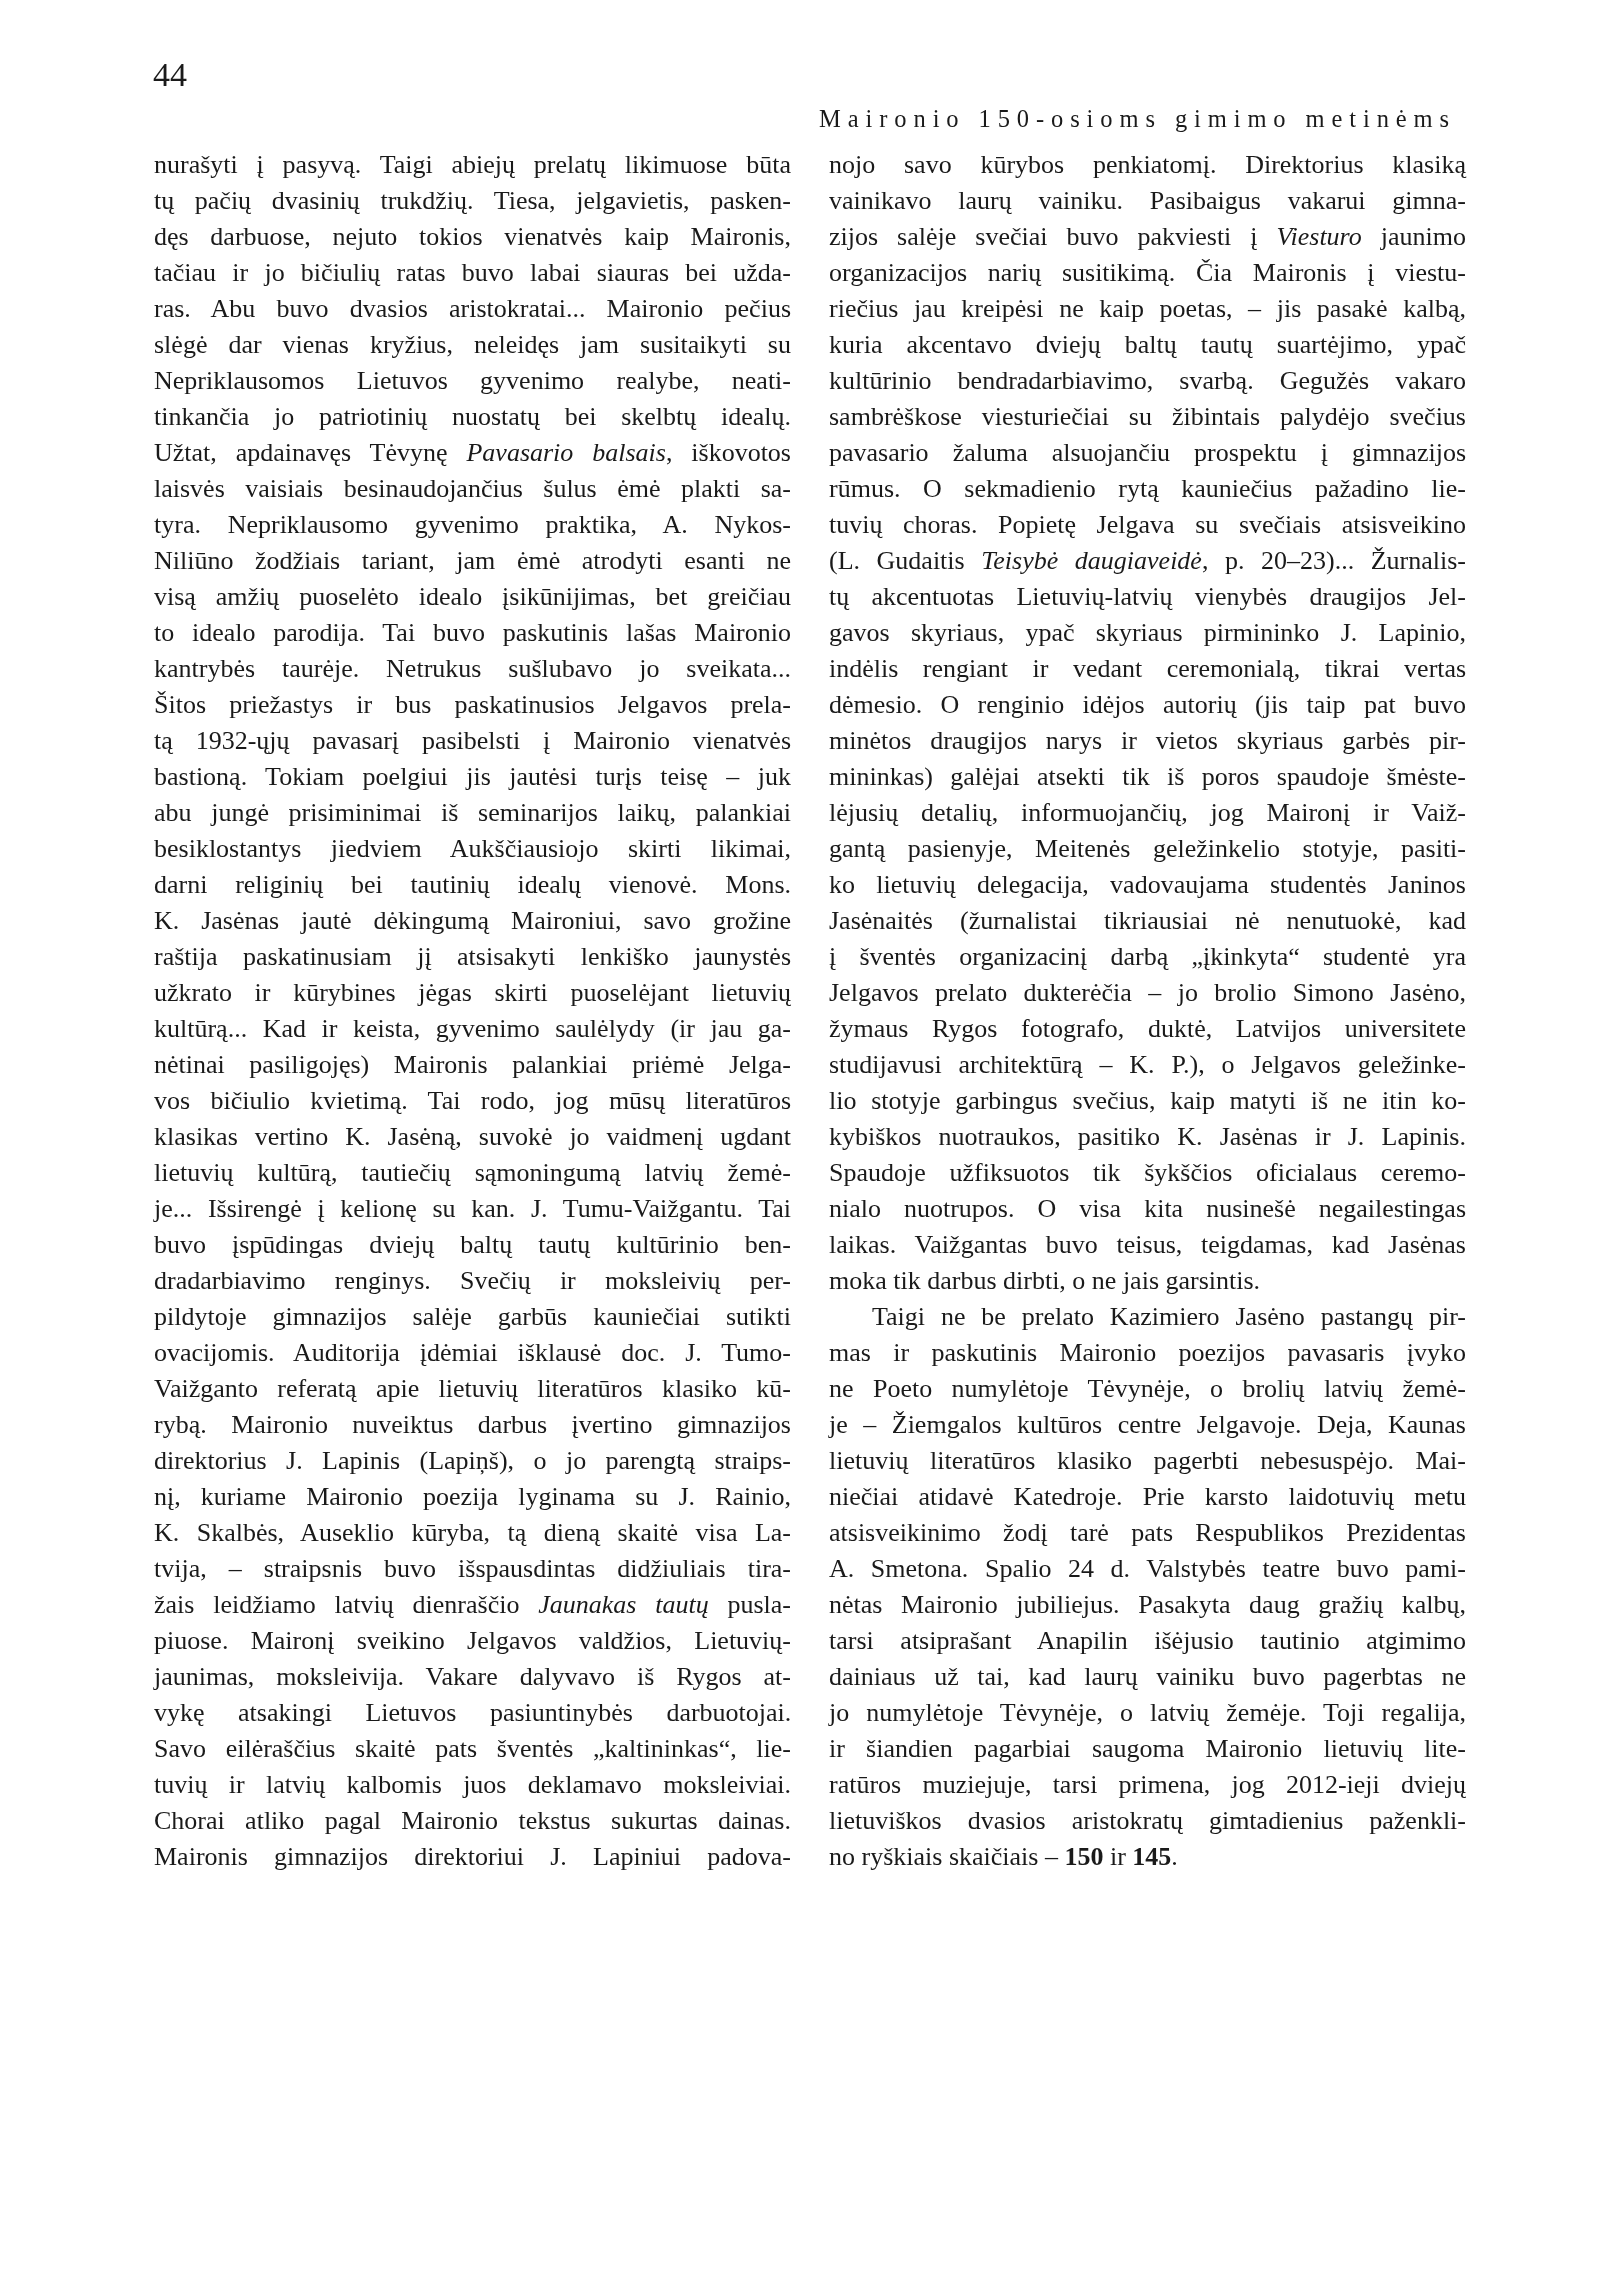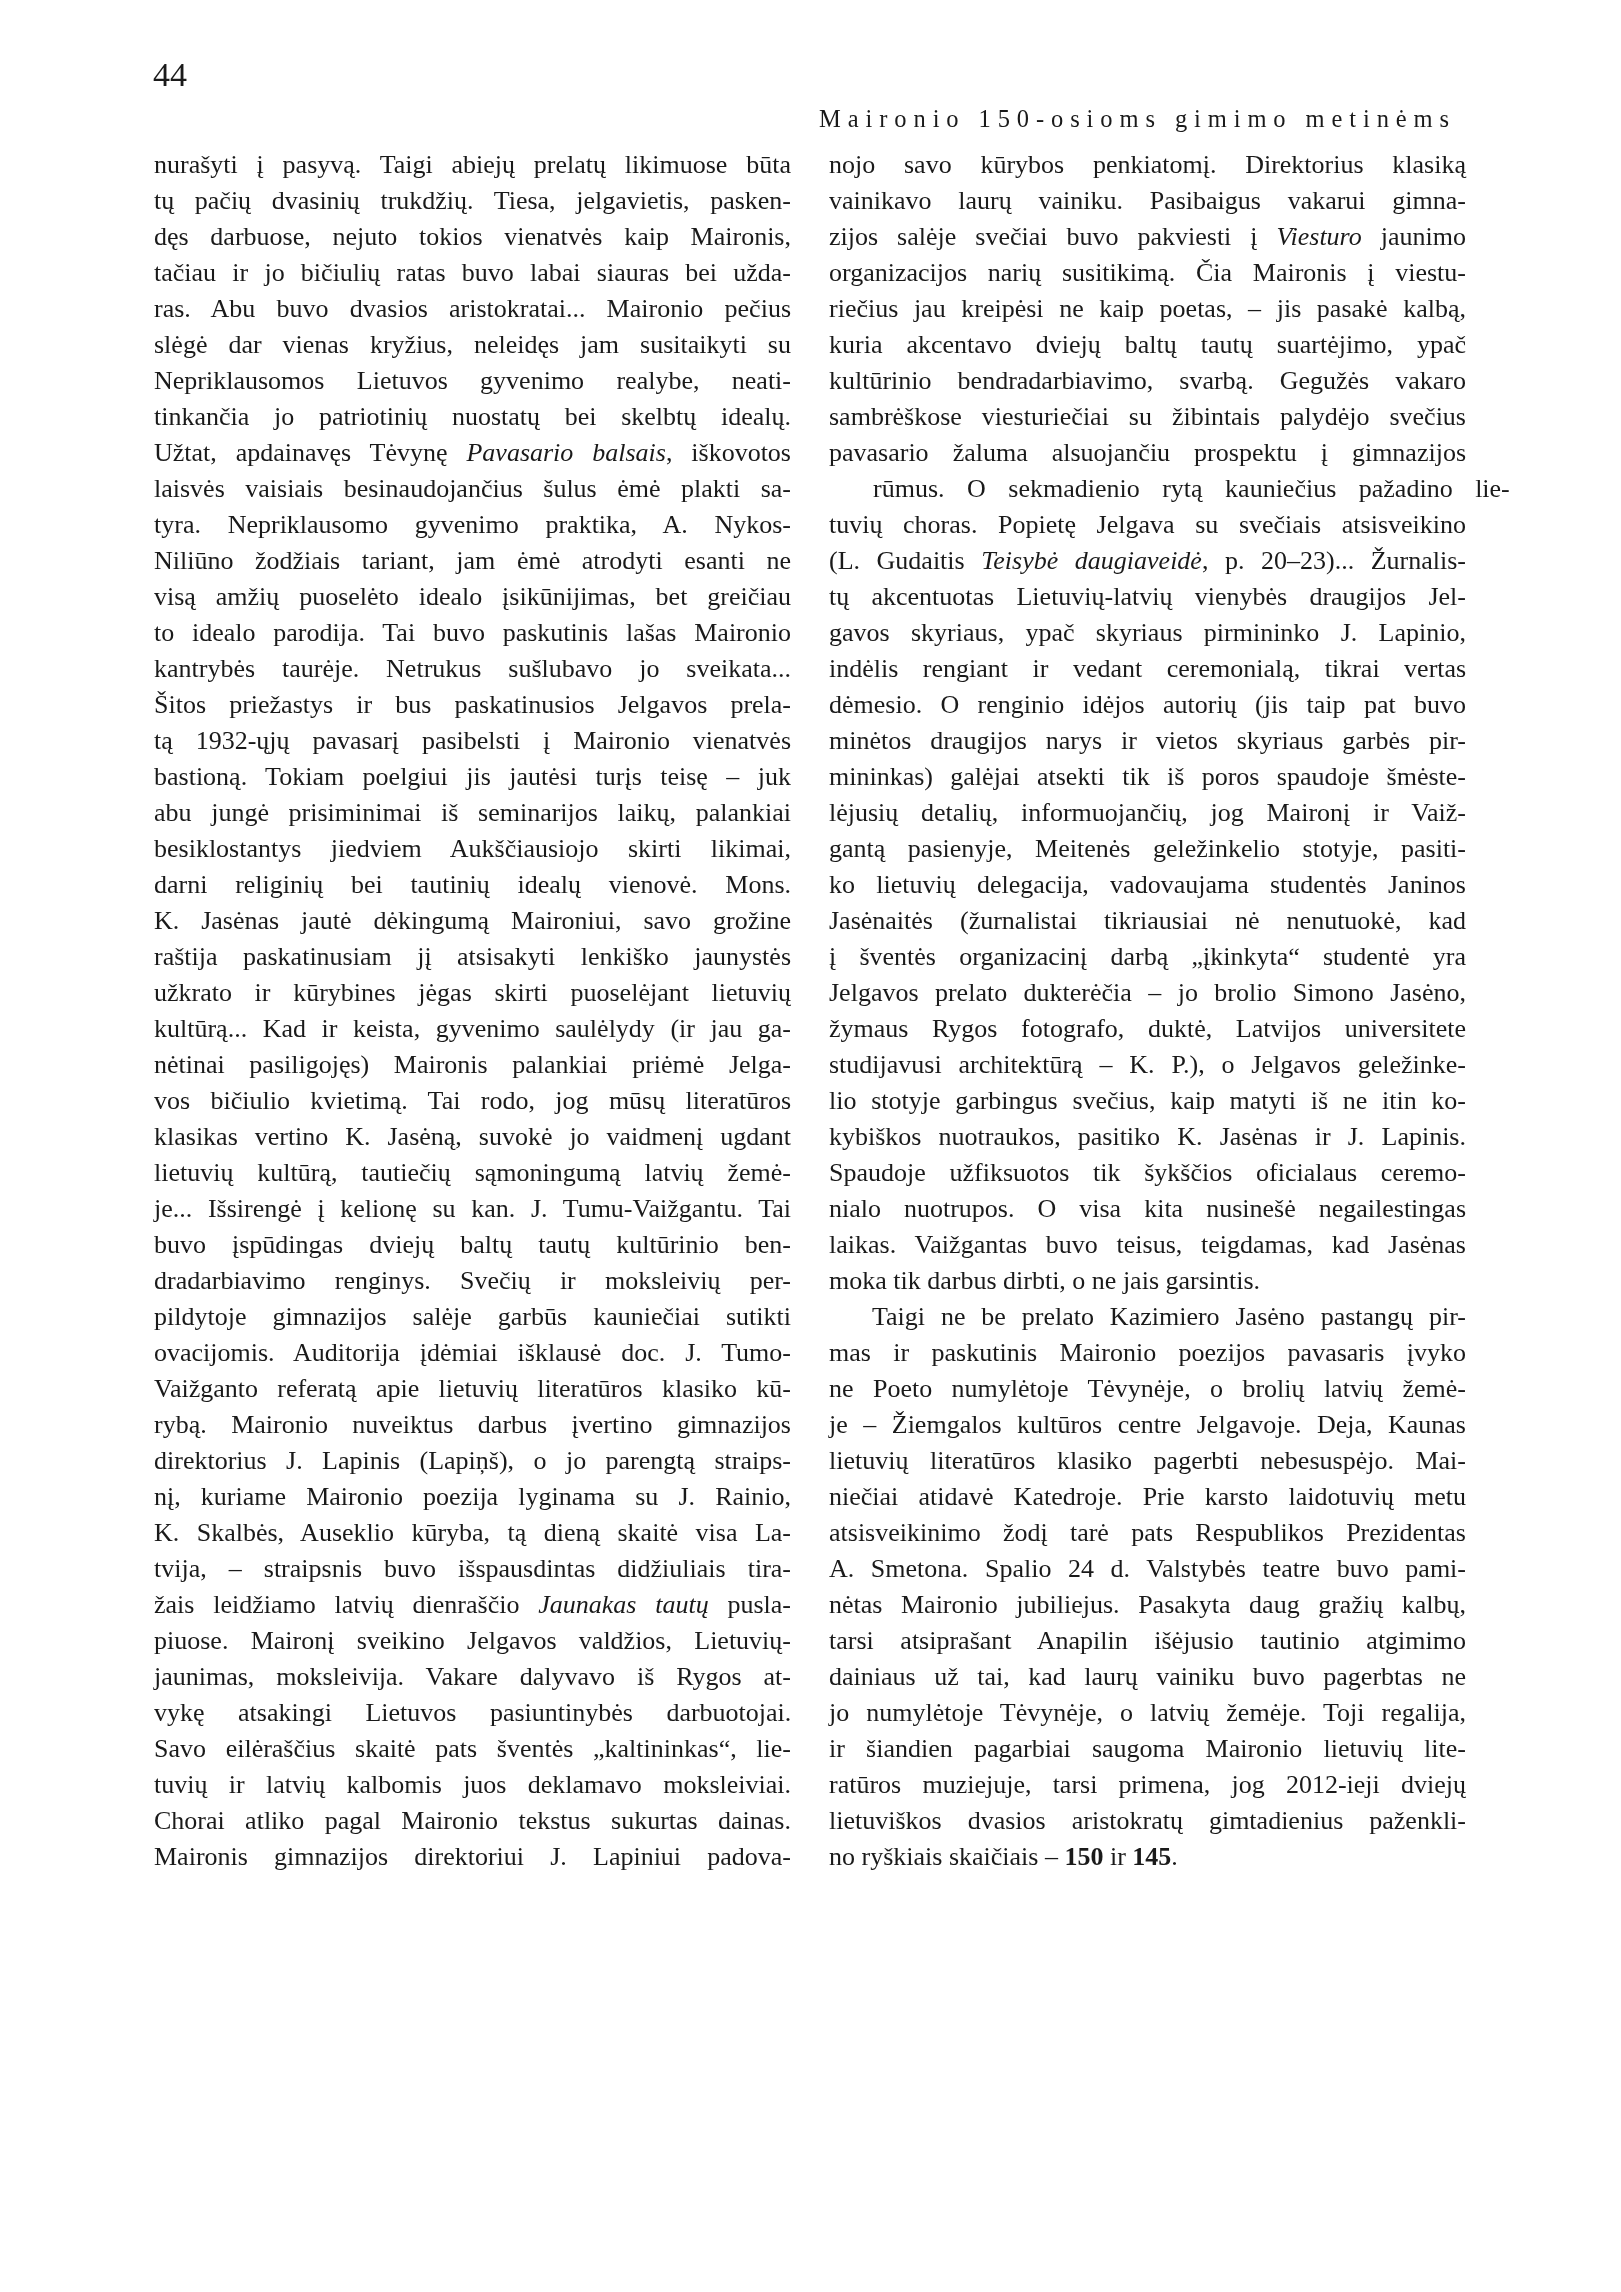--- a/index.html
+++ b/index.html
@@ -75,21 +75,21 @@
   <div class="column col-right">
       <span class="line" style="display: block; word-spacing: 22px;"><span>nojo savo kūrybos penkiatomį. Direktorius klasiką</span></span>
       <span class="line" style="display: block; word-spacing: 20px;"><span>vainikavo laurų vainiku. Pasibaigus vakarui gimna-</span></span>
       <span class="line" style="display: block; word-spacing: 12.3px;"><span>zijos salėje svečiai buvo pakviesti į </span><span class="it">Viesturo</span><span> jaunimo</span></span>
       <span class="line" style="display: block; word-spacing: 14px;"><span>organizacijos narių susitikimą. Čia Maironis į viestu-</span></span>
       <span class="line" style="display: block; word-spacing: 9px;"><span>riečius jau kreipėsi ne kaip poetas, – jis pasakė kalbą,</span></span>
       <span class="line" style="display: block; word-spacing: 17.3px;"><span>kuria akcentavo dviejų baltų tautų suartėjimo, ypač</span></span>
       <span class="line" style="display: block; word-spacing: 19px;"><span>kultūrinio bendradarbiavimo, svarbą. Gegužės vakaro</span></span>
       <span class="line" style="display: block; word-spacing: 13px;"><span>sambrėškose viesturiečiai su žibintais palydėjo svečius</span></span>
       <span class="line" style="display: block; word-spacing: 17px;"><span>pavasario žaluma alsuojančiu prospektu į gimnazijos</span></span>
-      <span class="line" style="display: block; word-spacing: 16px; margin-left: 44px;"><span>rūmus. O sekmadienio rytą kauniečius pažadino lie-</span></span>
+      <span class="line" style="display: block; word-spacing: 16px;"><span>rūmus. O sekmadienio rytą kauniečius pažadino lie-</span></span>
       <span class="line" style="display: block; word-spacing: 14px;"><span>tuvių choras. Popietę Jelgava su svečiais atsisveikino</span></span>
       <span class="line" style="display: block; word-spacing: 9.8px;"><span>(L. Gudaitis </span><span class="it">Teisybė daugiaveidė</span><span>, p. 20–23)... Žurnalis-</span></span>
       <span class="line" style="display: block; word-spacing: 15.5px;"><span>tų akcentuotas Lietuvių-latvių vienybės draugijos Jel-</span></span>
       <span class="line" style="display: block; word-spacing: 14.6px;"><span>gavos skyriaus, ypač skyriaus pirmininko J. Lapinio,</span></span>
       <span class="line" style="display: block; word-spacing: 18px;"><span>indėlis rengiant ir vedant ceremonialą, tikrai vertas</span></span>
       <span class="line" style="display: block; word-spacing: 11.7px;"><span>dėmesio. O renginio idėjos autorių (jis taip pat buvo</span></span>
       <span class="line" style="display: block; word-spacing: 12px;"><span>minėtos draugijos narys ir vietos skyriaus garbės pir-</span></span>
       <span class="line" style="display: block; word-spacing: 10.7px;"><span>mininkas) galėjai atsekti tik iš poros spaudoje šmėste-</span></span>
       <span class="line" style="display: block; word-spacing: 16px;"><span>lėjusių detalių, informuojančių, jog Maironį ir Vaiž-</span></span>
       <span class="line" style="display: block; word-spacing: 16px;"><span>gantą pasienyje, Meitenės geležinkelio stotyje, pasiti-</span></span>

